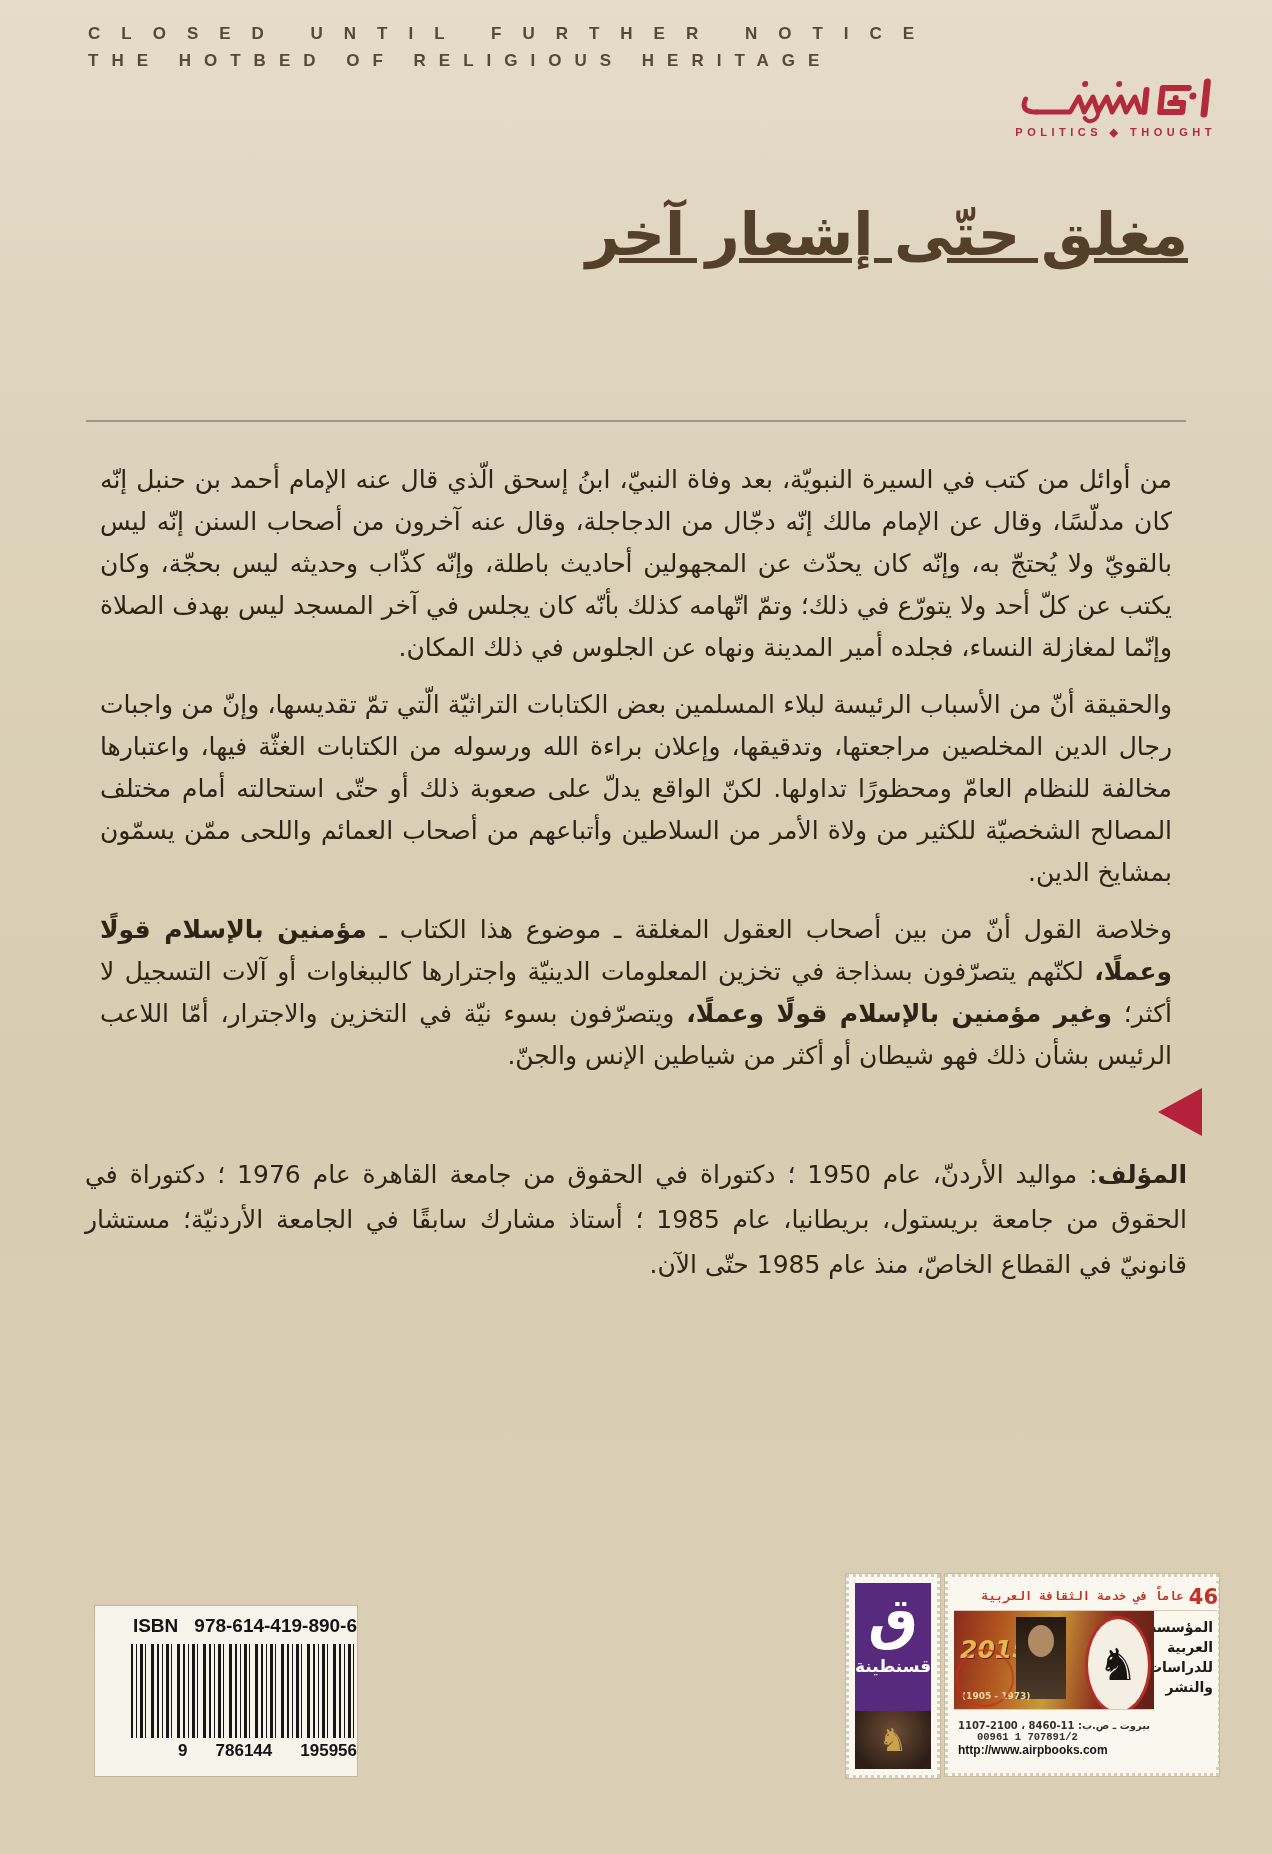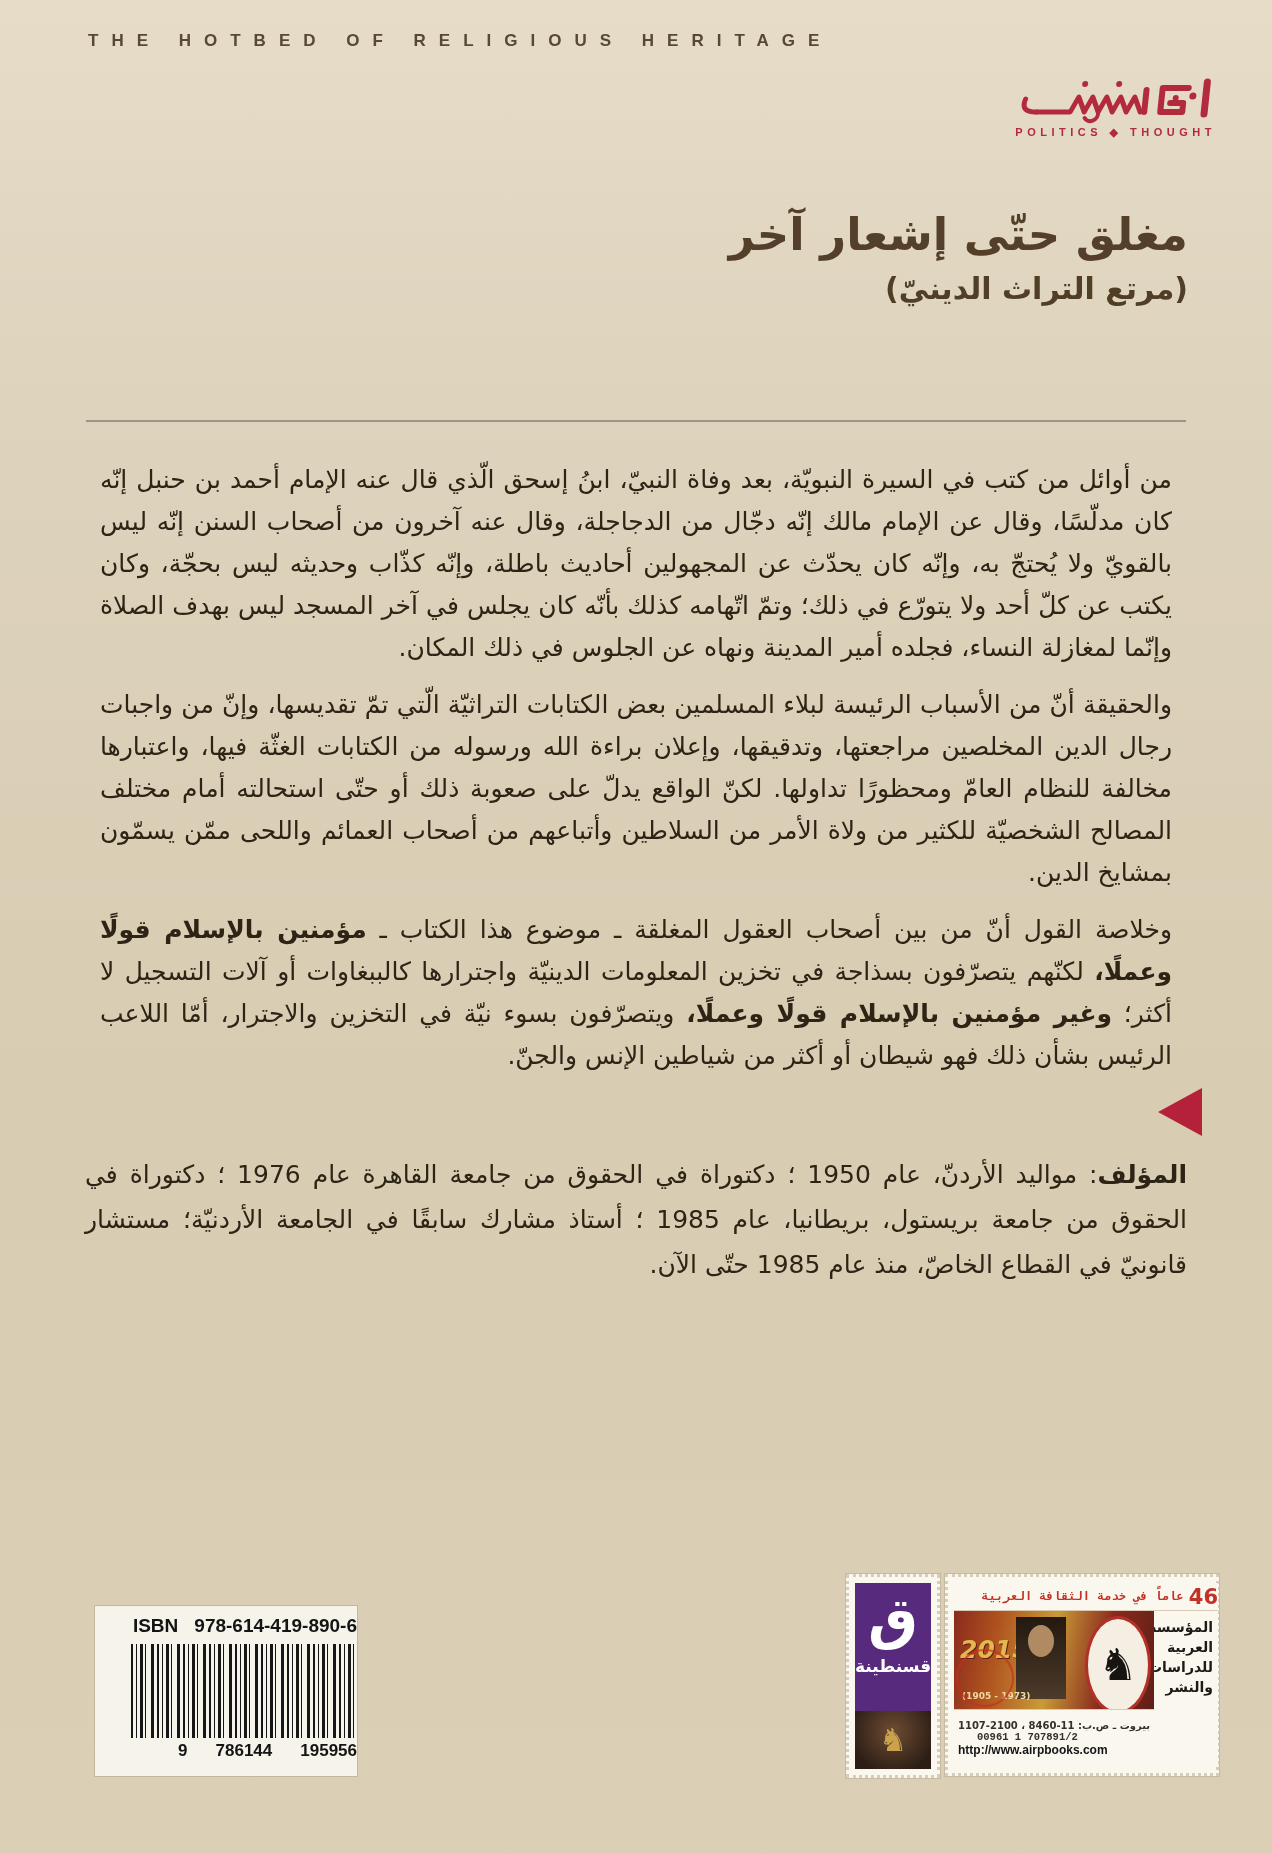--- a/index.html
+++ b/index.html
@@ -12,21 +12,21 @@
   .header-en{position:absolute;top:24px;left:88px;color:#574933;font-family:"Liberation Sans",sans-serif;font-weight:700;}
   .header-en .l1{font-size:17px;letter-spacing:21px;white-space:nowrap;}
   .header-en .l2{font-size:17px;letter-spacing:13px;margin-top:7px;white-space:nowrap;}
   
   .logo{position:absolute;top:76px;right:56px;width:232px;text-align:right;}
   .logo svg{display:block;margin-left:auto;}
   .logo-caption{font-family:"Liberation Sans",sans-serif;font-size:11px;font-weight:700;
     letter-spacing:4.5px;color:#b22a3c;margin-top:2px;white-space:nowrap;}
   
   .title-block{position:absolute;top:204px;right:84px;direction:rtl;text-align:right;color:#54402a;}
-  .title-main{font-size:45px;font-weight:700;line-height:62px;}
+  .title-main{font-size:59px;font-weight:700;line-height:62px;text-decoration:underline;}
   .title-sub{font-size:30px;font-weight:700;line-height:46px;color:#503e27;}
   .divider{position:absolute;top:420px;left:86px;width:1100px;height:2px;background:#756c5f;opacity:.6;}
   
   .blurb{position:absolute;top:444px;left:85px;width:1102px;direction:rtl;text-align:justify;
     font-size:25px;line-height:42px;color:#2d2416;}
   .blurb p{margin:15px;}
   .red-arrow{position:absolute;top:1088px;right:70px;width:0;height:0;
     border-top:24px solid transparent;border-bottom:24px solid transparent;border-right:44px solid #b5213a;}
   .author{position:absolute;top:1152px;left:85px;width:1102px;direction:rtl;text-align:justify;
     font-size:25px;line-height:45px;color:#2d2416;}
@@ -68,20 +68,21 @@
   .pub-addr{direction:rtl;font-size:10px;font-weight:700;color:#34312c;white-space:nowrap;}
   .pub-tel{font-family:"Liberation Mono",monospace;font-size:10.5px;font-weight:700;color:#34312c;padding-left:19px;}
   .pub-web{font-family:"Liberation Sans",sans-serif;font-size:12px;font-weight:700;color:#141414;}
 </style>
 </head>
 <body>
 
 <div class="page">
 
   <div class="header-en">
+    <div class="l1">CLOSED UNTIL FURTHER NOTICE</div>
     <div class="l2">THE HOTBED OF RELIGIOUS HERITAGE</div>
   </div>
 
   <div class="logo">
     <svg width="218" height="48" viewBox="0 0 218 48">
       <g stroke="#b22a3c" fill="none" stroke-linecap="round" stroke-linejoin="round" transform="skewX(-6)">
         <path d="M210 6 v32" stroke-width="7"></path>
         <circle cx="197" cy="20" r="3.5" fill="#b22a3c" stroke="none"></circle>
         <path d="M192 12 h-26 v24 h22 v-9 h-13" stroke-width="6"></path>
         <circle cx="180" cy="22" r="3" fill="#b22a3c" stroke="none"></circle>
@@ -91,21 +92,20 @@
         <path d="M104 36 c1 9 -9 12 -13 6" stroke-width="4"></path>
         <circle cx="122" cy="8" r="3" fill="#b22a3c" stroke="none"></circle>
         <circle cx="88" cy="8" r="3" fill="#b22a3c" stroke="none"></circle>
       </g>
     </svg>
     <div class="logo-caption">POLITICS ◆ THOUGHT</div>
   </div>
 
   <div class="title-block">
     <div class="title-main">مغلق حتّى إشعار آخر</div>
-    <div class="title-sub">(مرتع التراث الدينيّ)</div>
   </div>
 
   <div class="divider"></div>
 
   <div class="blurb">
     <p>من أوائل من كتب في السيرة النبويّة، بعد وفاة النبيّ، ابنُ إسحق الّذي قال عنه الإمام أحمد بن حنبل إنّه كان مدلّسًا، وقال عن الإمام مالك إنّه دجّال من الدجاجلة، وقال عنه آخرون من أصحاب السنن إنّه ليس بالقويّ ولا يُحتجّ به، وإنّه كان يحدّث عن المجهولين أحاديث باطلة، وإنّه كذّاب وحديثه ليس بحجّة، وكان يكتب عن كلّ أحد ولا يتورّع في ذلك؛ وتمّ اتّهامه كذلك بأنّه كان يجلس في آخر المسجد ليس بهدف الصلاة وإنّما لمغازلة النساء، فجلده أمير المدينة ونهاه عن الجلوس في ذلك المكان.</p>
     <p>والحقيقة أنّ من الأسباب الرئيسة لبلاء المسلمين بعض الكتابات التراثيّة الّتي تمّ تقديسها، وإنّ من واجبات رجال الدين المخلصين مراجعتها، وتدقيقها، وإعلان براءة الله ورسوله من الكتابات الغثّة فيها، واعتبارها مخالفة للنظام العامّ ومحظورًا تداولها. لكنّ الواقع يدلّ على صعوبة ذلك أو حتّى استحالته أمام مختلف المصالح الشخصيّة للكثير من ولاة الأمر من السلاطين وأتباعهم من أصحاب العمائم واللحى ممّن يسمّون بمشايخ الدين.</p>
     <p><span>وخلاصة القول أنّ من بين أصحاب العقول المغلقة ـ موضوع هذا الكتاب ـ </span><span style="font-weight: 700;">مؤمنين بالإسلام قولًا وعملًا،</span><span> لكنّهم يتصرّفون بسذاجة في تخزين المعلومات الدينيّة واجترارها كالببغاوات أو آلات التسجيل لا أكثر؛ </span><span style="font-weight: 700;">وغير مؤمنين بالإسلام قولًا وعملًا،</span><span> ويتصرّفون بسوء نيّة في التخزين والاجترار، أمّا اللاعب الرئيس بشأن ذلك فهو شيطان أو أكثر من شياطين الإنس والجنّ.</span></p>
   </div>
 

